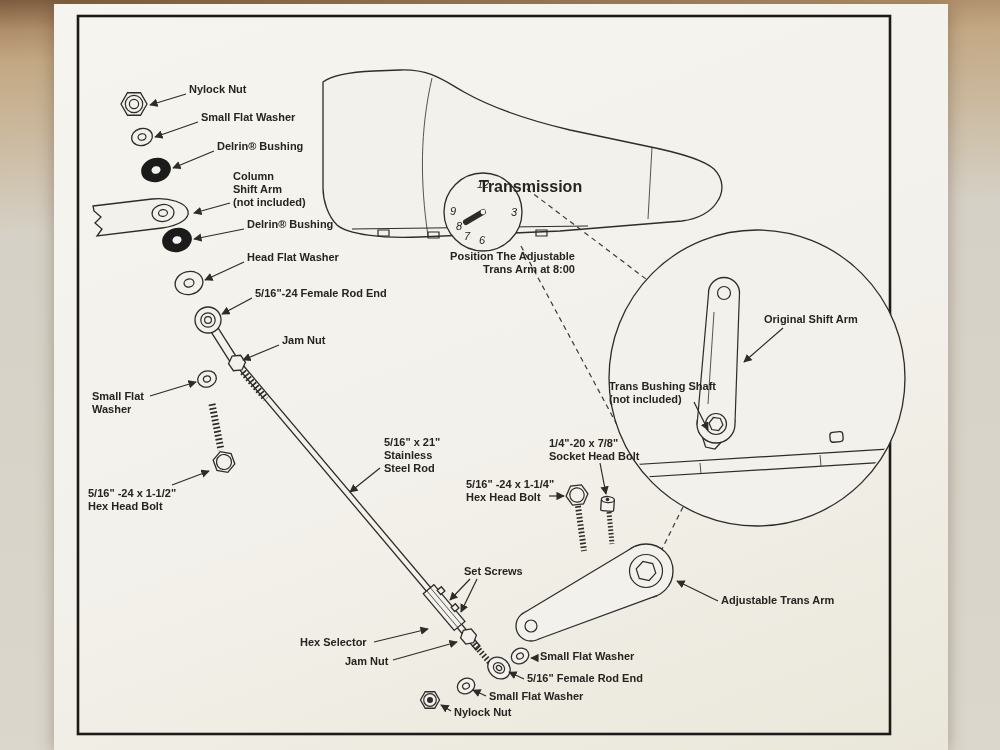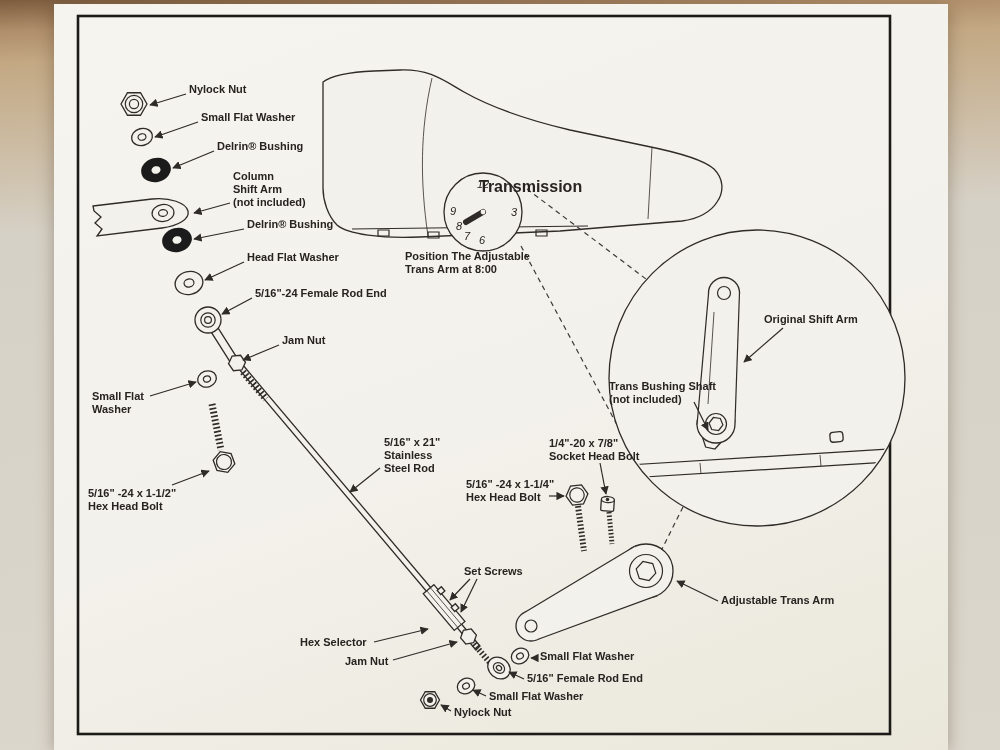--- a/index.html
+++ b/index.html
@@ -23,21 +23,21 @@
   .hole    { fill:var(--paper,#f3f1eb); stroke:none; }
   .dash    { fill:none; stroke:#3a3a3a; stroke-width:1.2; stroke-dasharray:5 4; }
   .arrow   { fill:none; stroke:var(--ink,#2e2b28); stroke-width:1.2; marker-end:url(#arr); }
   .thread7 { fill:none; stroke:var(--ink,#2e2b28); stroke-width:7; stroke-dasharray:1.7 2.2; }
   .thread6 { fill:none; stroke:var(--ink,#2e2b28); stroke-width:6; stroke-dasharray:1.6 2.1; }
   .thread5 { fill:none; stroke:var(--ink,#2e2b28); stroke-width:5; stroke-dasharray:1.5 2; }
   .label {
     position:absolute; font-size:11px; font-weight:bold; color:#262321;
     line-height:1.18; white-space:pre-line;
   }
-  .label.center { text-align:left; }
+  .label.center { text-align:right; }
   .label.normal { font-weight:bold; font-size:16px;margin-top:32px; }
   .label.sm { font-size:11px; font-weight:normal;font-style:italic; }
 </style>
 </head>
 <body>
 
 <div class="paper"></div>
 
 <svg class="art" width="1000" height="750" viewBox="0 0 1000 750">
   <defs>

